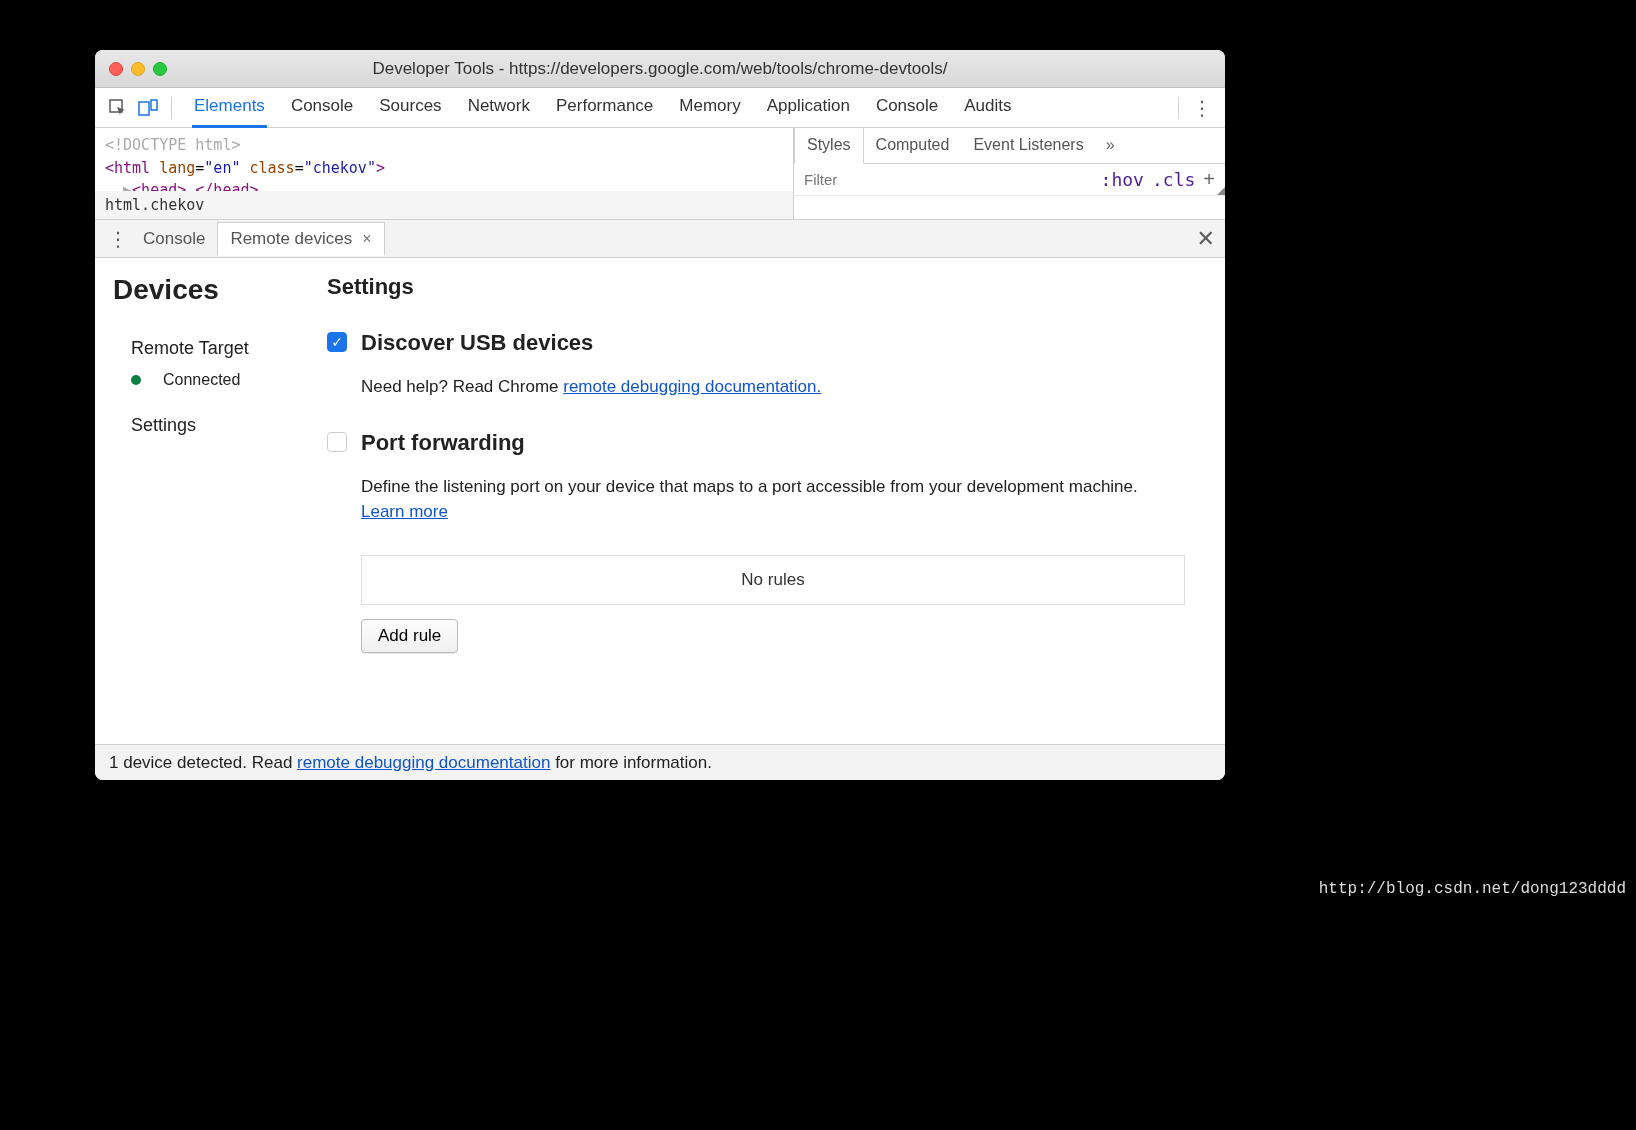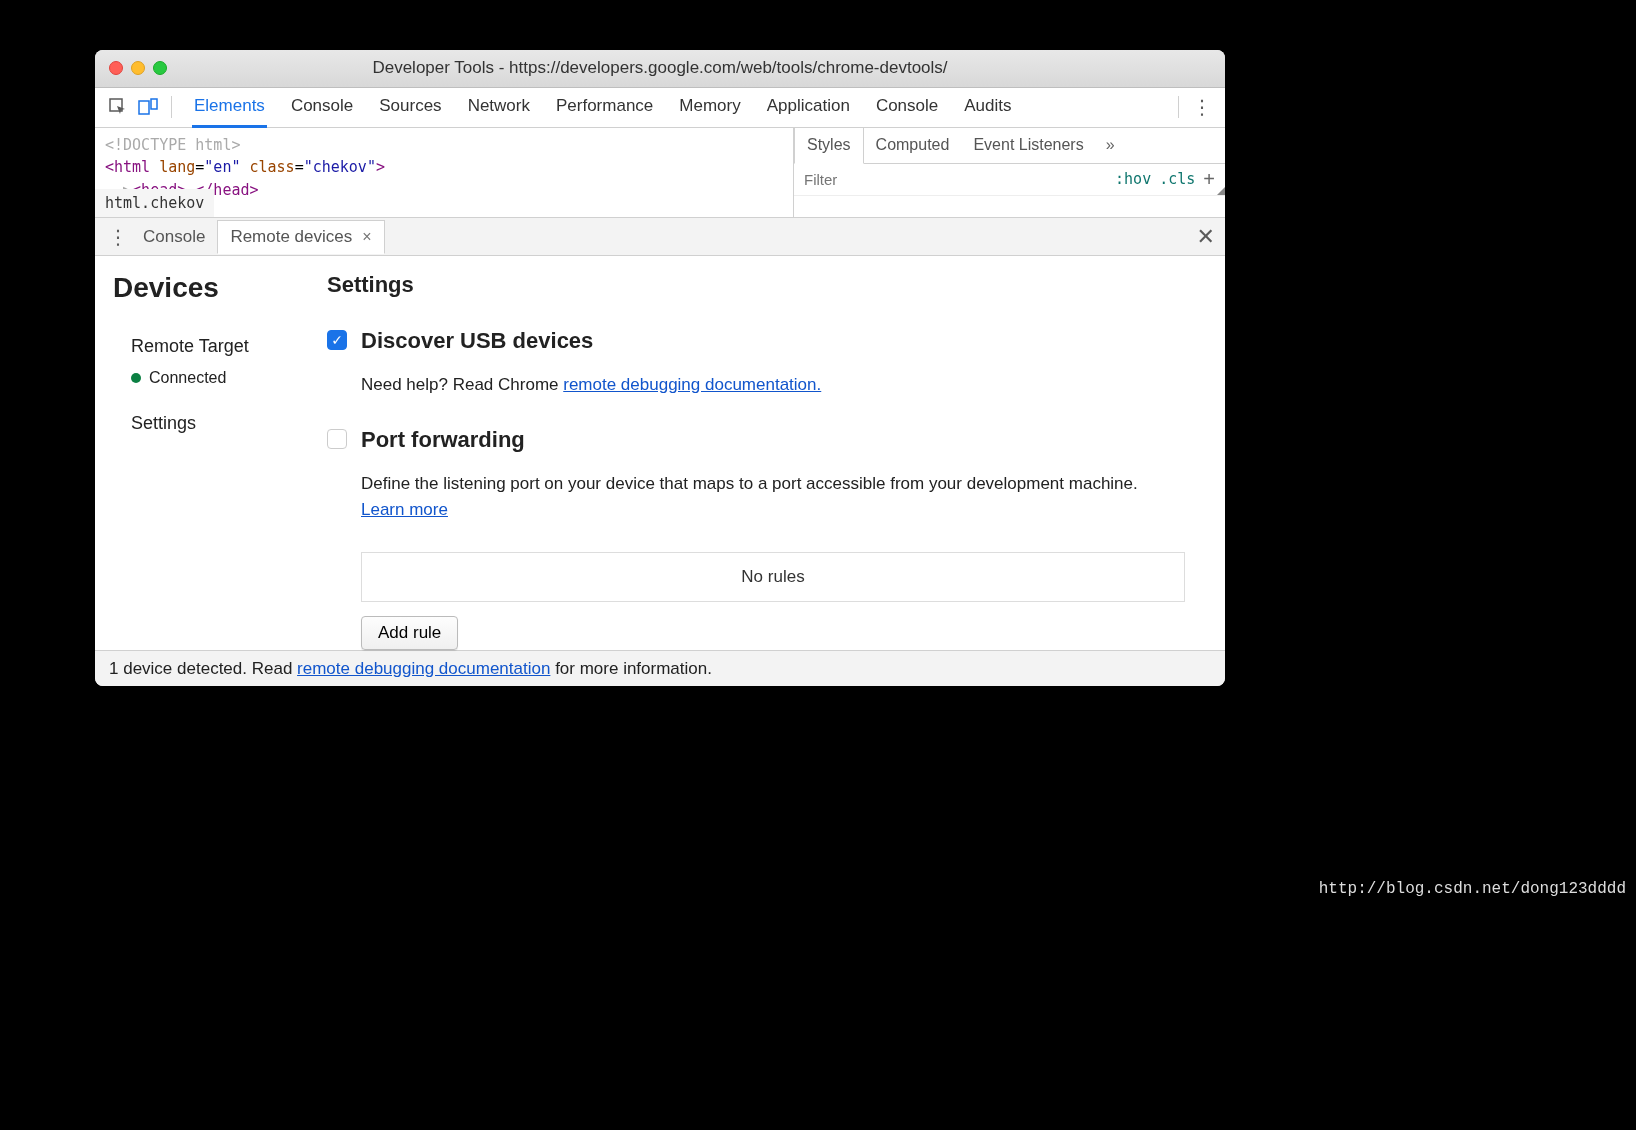--- a/index.html
+++ b/index.html
@@ -8,21 +8,21 @@
   width: 1636px;
   height: 1130px;
   font-family: -apple-system, BlinkMacSystemFont, "Helvetica Neue", Arial, sans-serif;
   position: relative;
 }
 .window {
   position: absolute;
   left: 95px;
   top: 50px;
   width: 1130px;
-  height: 636px;
+  height: 730px;
   background: #fff;
   border-radius: 8px;
   box-shadow: 0 10px 40px rgba(0,0,0,0.4);
   overflow: hidden;
   display: flex;
   flex-direction: column;
 }
 .titlebar {
   height: 38px;
   background: linear-gradient(#e8e8e8, #d8d8d8);
@@ -59,54 +59,55 @@
 .c-purple { color: #881280; }
 .c-orange { color: #994500; }
 .c-blue { color: #1a1aa6; }
 .breadcrumb {
   position: absolute;
   bottom: 0;
   left: 0;
   right: 0;
   display: flex;
   font-size: 15px;
+  flex-direction: column;
 }
 .bc-item { padding: 3px 10px; background: #f5f5f5; color: #333; }
 .bc-item.sel { background: #3b7bd6; color: #fff; }
 .styles-panel {
   width: 432px;
   border-left: 1px solid #d0d0d0;
   display: flex;
   flex-direction: column;
 }
 .styles-tabs { display: flex; border-bottom: 1px solid #d0d0d0; height: 36px; align-items: stretch; }
 .styles-tab { padding: 8px 12px; font-size: 16px; color: #555; cursor: pointer; }
 .styles-tab.active { border: 1px solid #d0d0d0; border-bottom: 1px solid #fff; border-top: none; margin-bottom: -1px; background: #fff; }
 .styles-more { padding: 8px 10px; color: #666; }
 .filter-row { display: flex; align-items: center; padding: 4px 10px; height: 32px; border-bottom: 1px solid #eee; position: relative;}
 .filter-input { border: none; outline: none; font-size: 15px; color: #888; flex: 1; }
-.hov-cls { font-family: Menlo, monospace; font-size: 15px; color: #0f766e; margin-left: 8px; }
+.hov-cls { font-family: Menlo, monospace; font-size: 18px; color: #4c1d95; margin-left: 8px; }
 .plus-icon { font-size: 20px; color: #666; margin-left: 8px; }
 .drawer-header {
   height: 38px;
   background: #f3f3f3;
   border-bottom: 1px solid #d0d0d0;
   display: flex;
   align-items: center;
   padding: 0 10px;
 }
 .drawer-tab { padding: 6px 12px; font-size: 17px; color: #555; display: flex; align-items: center; gap: 6px; }
 .drawer-tab.active { background: #fff; border: 1px solid #d0d0d0; border-bottom: 1px solid #fff; margin-bottom: -1px; }
 .drawer-close { margin-left: auto; font-size: 22px; color: #5a5a5a; cursor: pointer; }
 .tab-x { font-size: 16px; color: #777; margin-left: 4px; }
 .drawer-body { flex: 1; display: flex; background: #fff; position: relative; }
 .sidebar { width: 232px; padding: 16px 0 0 18px; }
 .sidebar h2 { font-size: 28px; font-weight: 600; color: #222; margin-bottom: 26px; }
 .side-item { font-size: 18px; color: #222; padding: 6px 0; cursor: pointer; }
-.side-item.sub { font-size: 16px; display: flex; align-items: center; gap: 8px; padding-left: 0; }
+.side-item.sub { font-size: 16px; display: flex; align-items: center; gap: 22px; padding-left: 0; }
 .dot-green { width: 10px; height: 10px; border-radius: 50%; background: #0b8043; display: inline-block; }
 .sidebar-wrap { position: relative; padding-left: 18px;}
 .main-settings { flex: 1; padding: 16px 40px 0 0; }
 .main-settings h2 { font-size: 22px; font-weight: 600; color: #222; margin-bottom: 30px; }
 .setting-row { display: flex; align-items: flex-start; gap: 14px; margin-bottom: 18px; }
 .checkbox {
   width: 20px; height: 20px; border-radius: 4px; border: 1px solid #ccc;
   display: flex; align-items: center; justify-content: center; flex-shrink: 0; margin-top: 2px;
 }
 .checkbox.checked { background: #1a73e8; border-color: #1a73e8; color: #fff; font-size: 14px; }

